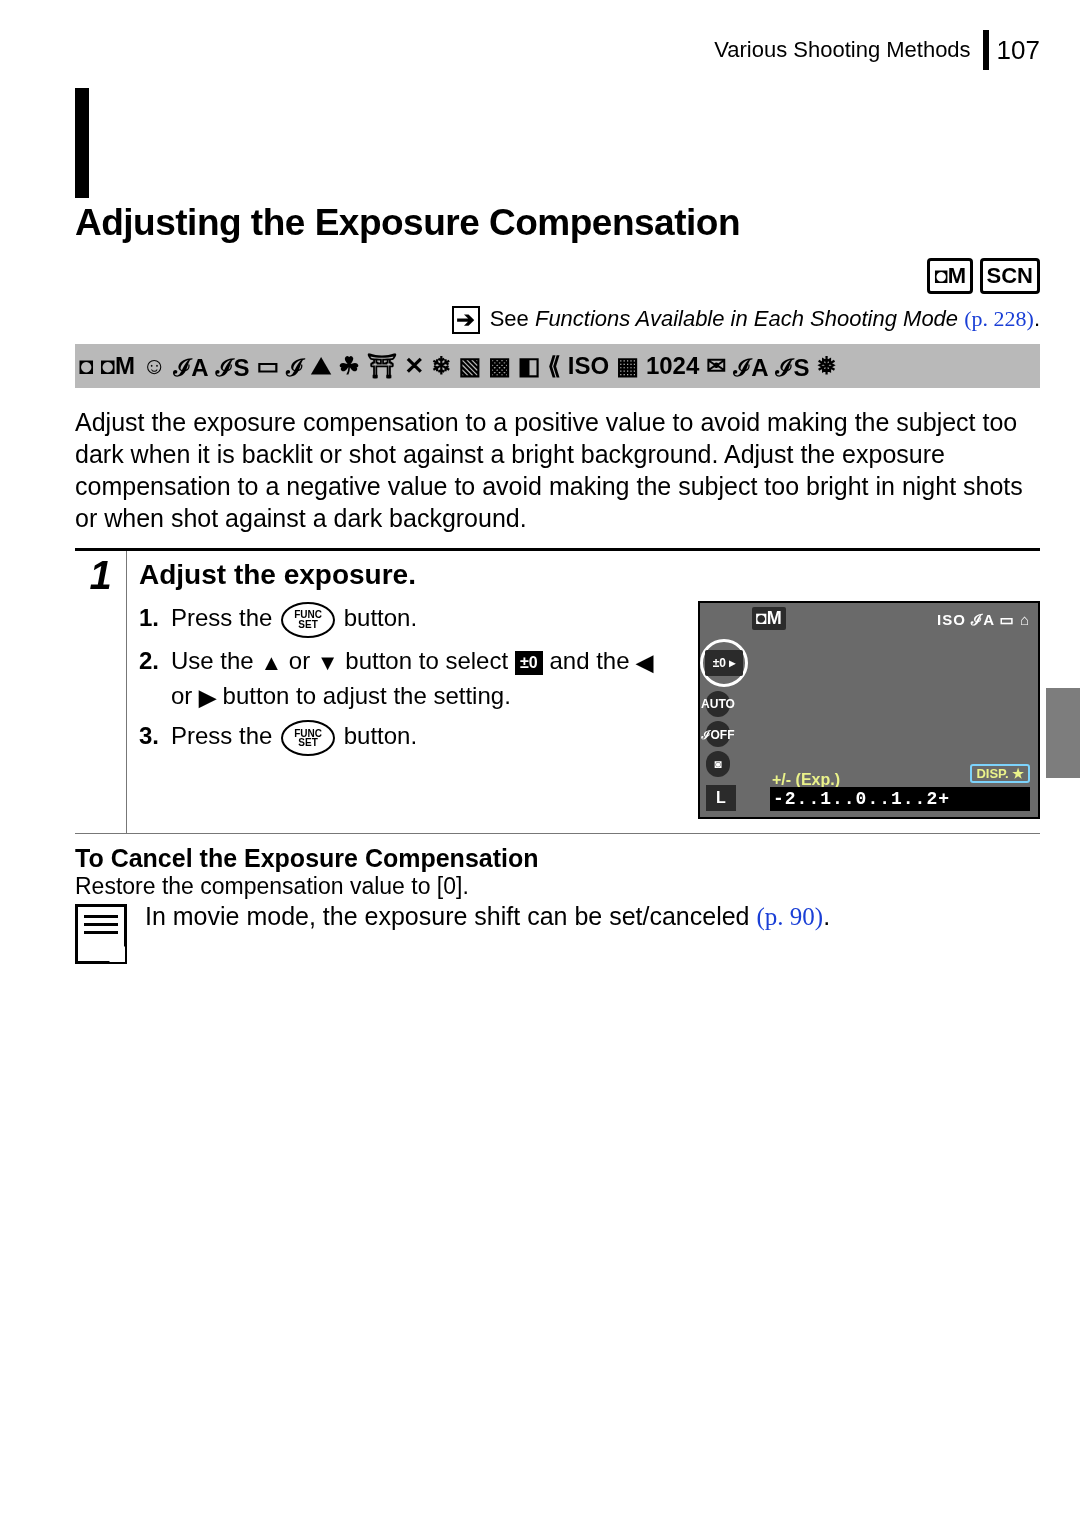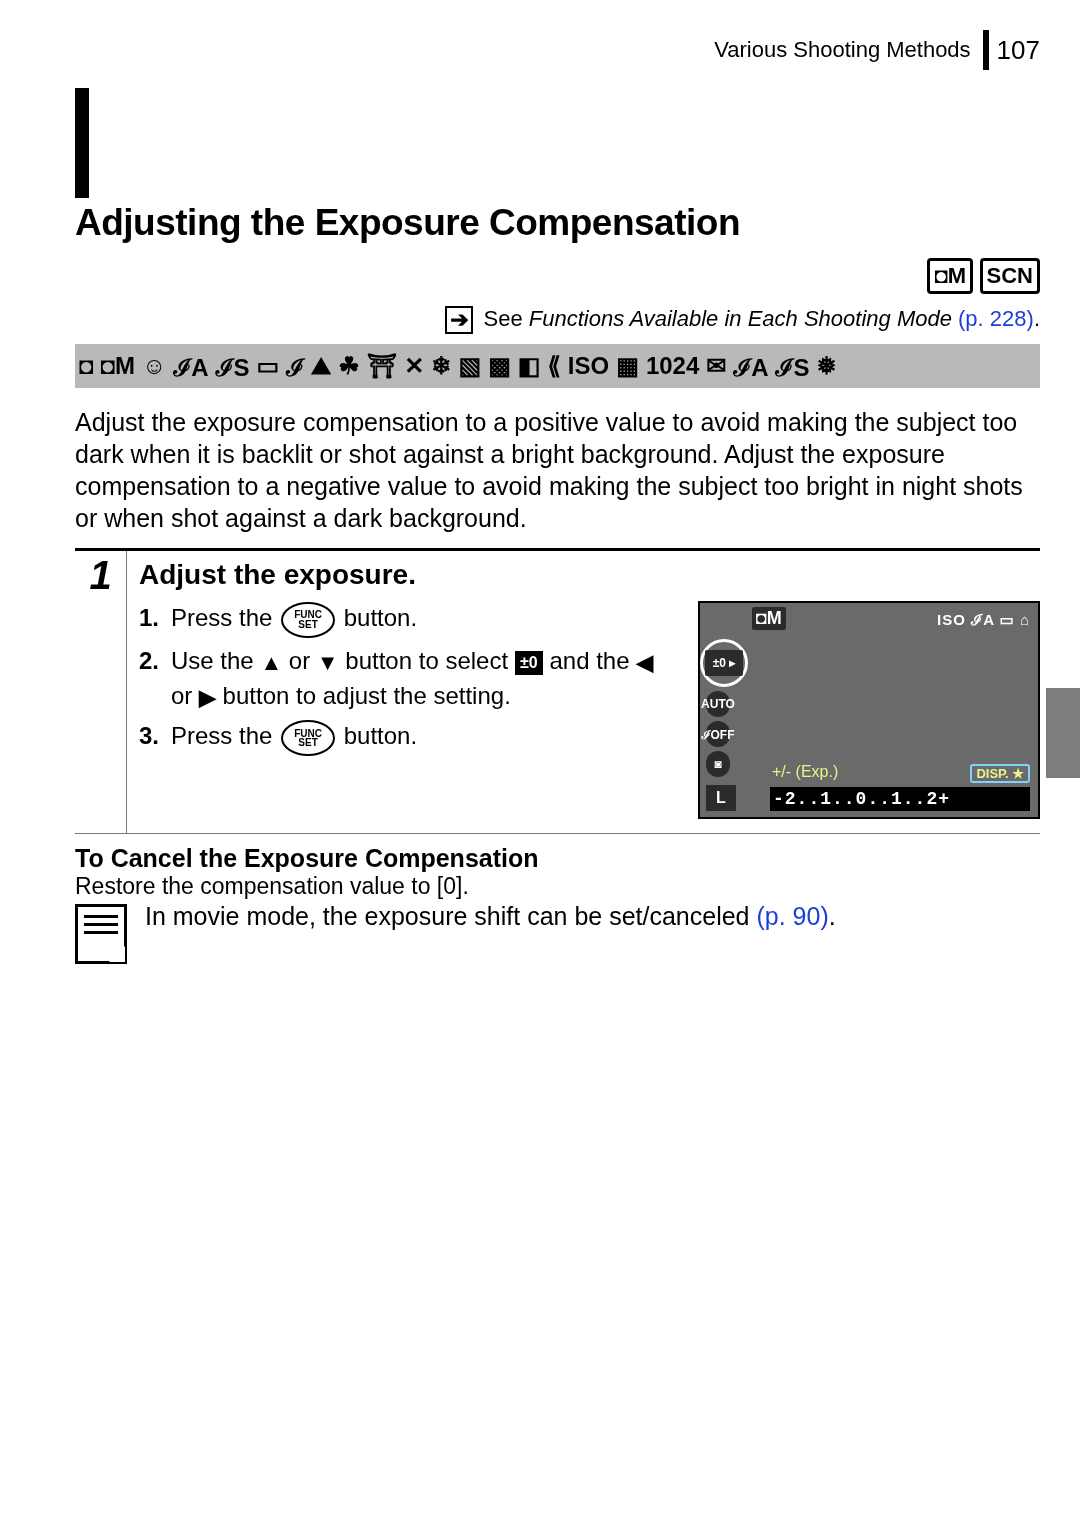--- a/index.html
+++ b/index.html
@@ -241,22 +241,22 @@
     display:flex;align-items:center;justify-content:center;
     font-weight:900; font-size:16px;
   }
   .lcd .mode-ind {
     position:absolute; top:4px; left:52px;
     background:#2b2b2b; color:#fff;
     font-weight:900; font-size:18px;
     padding:1px 4px; border-radius:2px;
   }
   .lcd .explabel {
-    position:absolute; bottom:36px; left:72px;
-    color:#eaf28a; font-size:16px; font-weight:400;
+    position:absolute; bottom:28px; left:72px;
+    color:#eaf28a; font-size:16px; font-weight:700;
   }
   .lcd .disp {
     position:absolute; bottom:34px; right:8px;
     border:2px solid #7dd3fc; color:#eaf28a;
     font-size:13px; font-weight:900; padding:0 4px;
     border-radius:3px;
   }
   .lcd .disp::after {
     content:" ★";
     color:#eaf28a;
@@ -307,21 +307,21 @@
     border-bottom:16px solid #fff;
   }
   .side-tab {
     position: absolute;
     right: 0;
     top: 688px;
     width: 34px;
     height: 90px;
     background: #7d7d7d;
   }
-  .pref { color: #1a3fd6; }
+  .pref { color: #1a3fd6; font-family: Liberation Serif, serif; }
 </style>
 </head>
 <body>
 
 <div class="page">
   <div class="header-line">
     <span>Various Shooting Methods</span>
     <span class="brk"></span>
     <span class="pg">107</span>
   </div>

